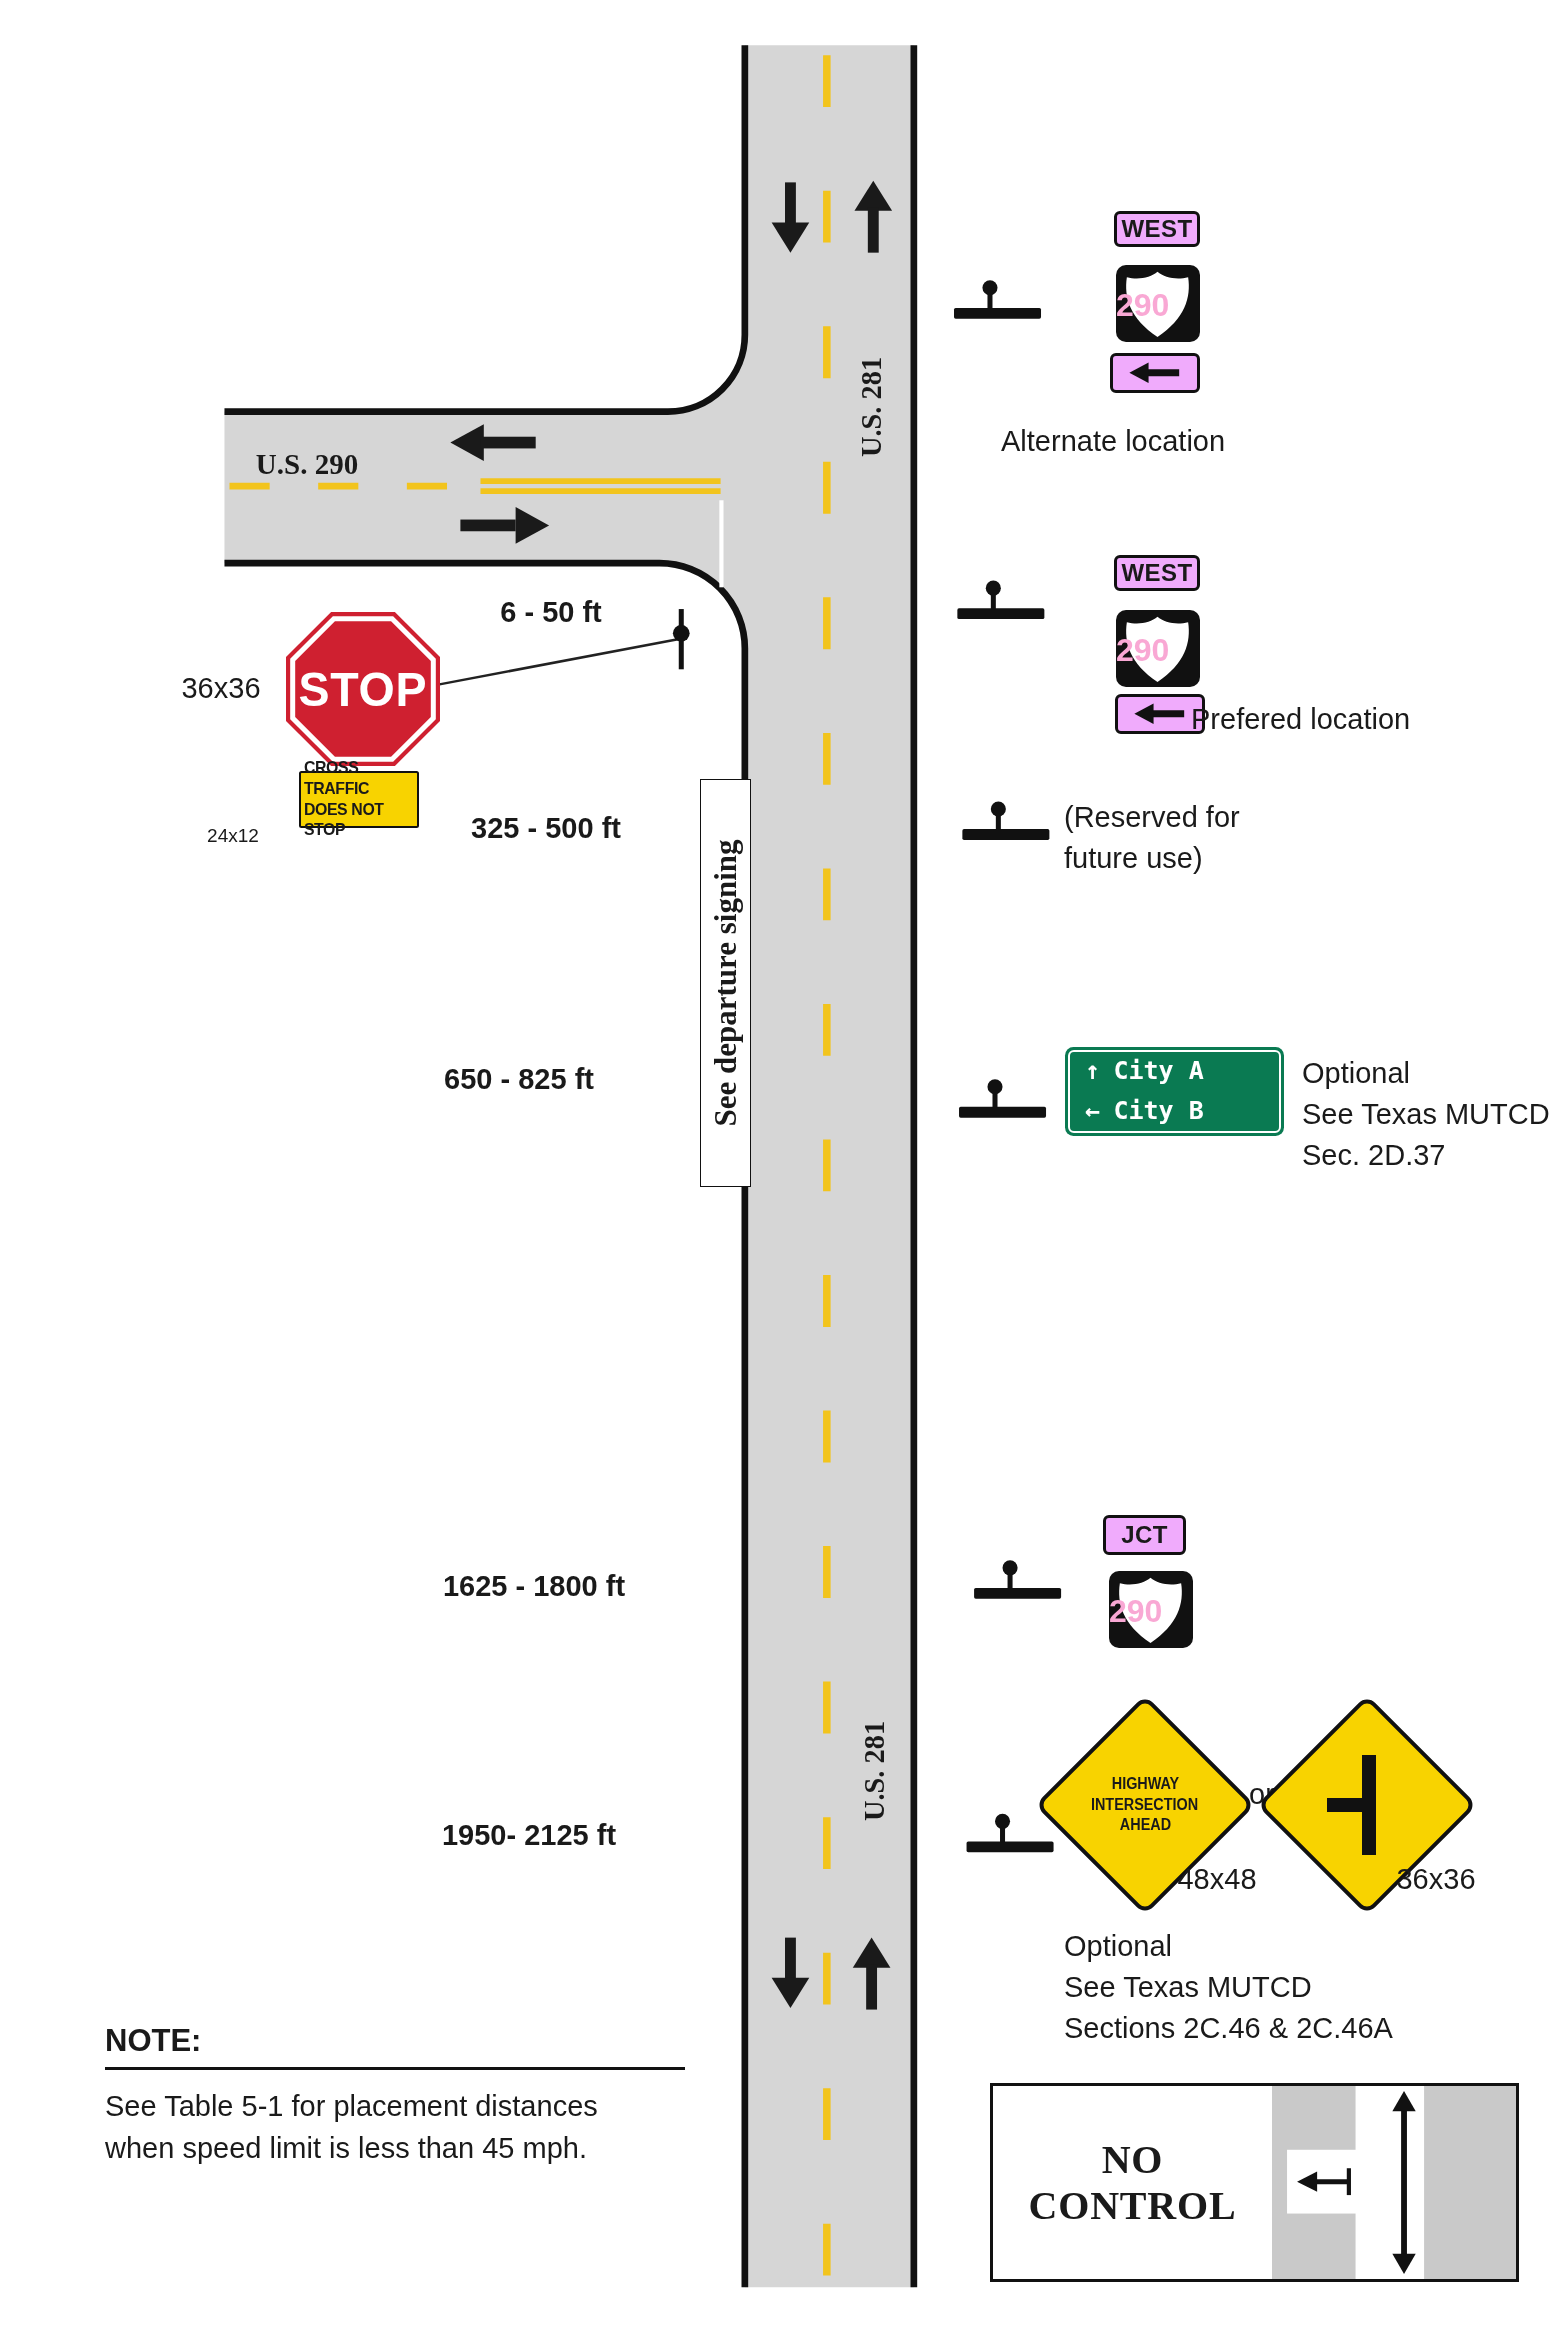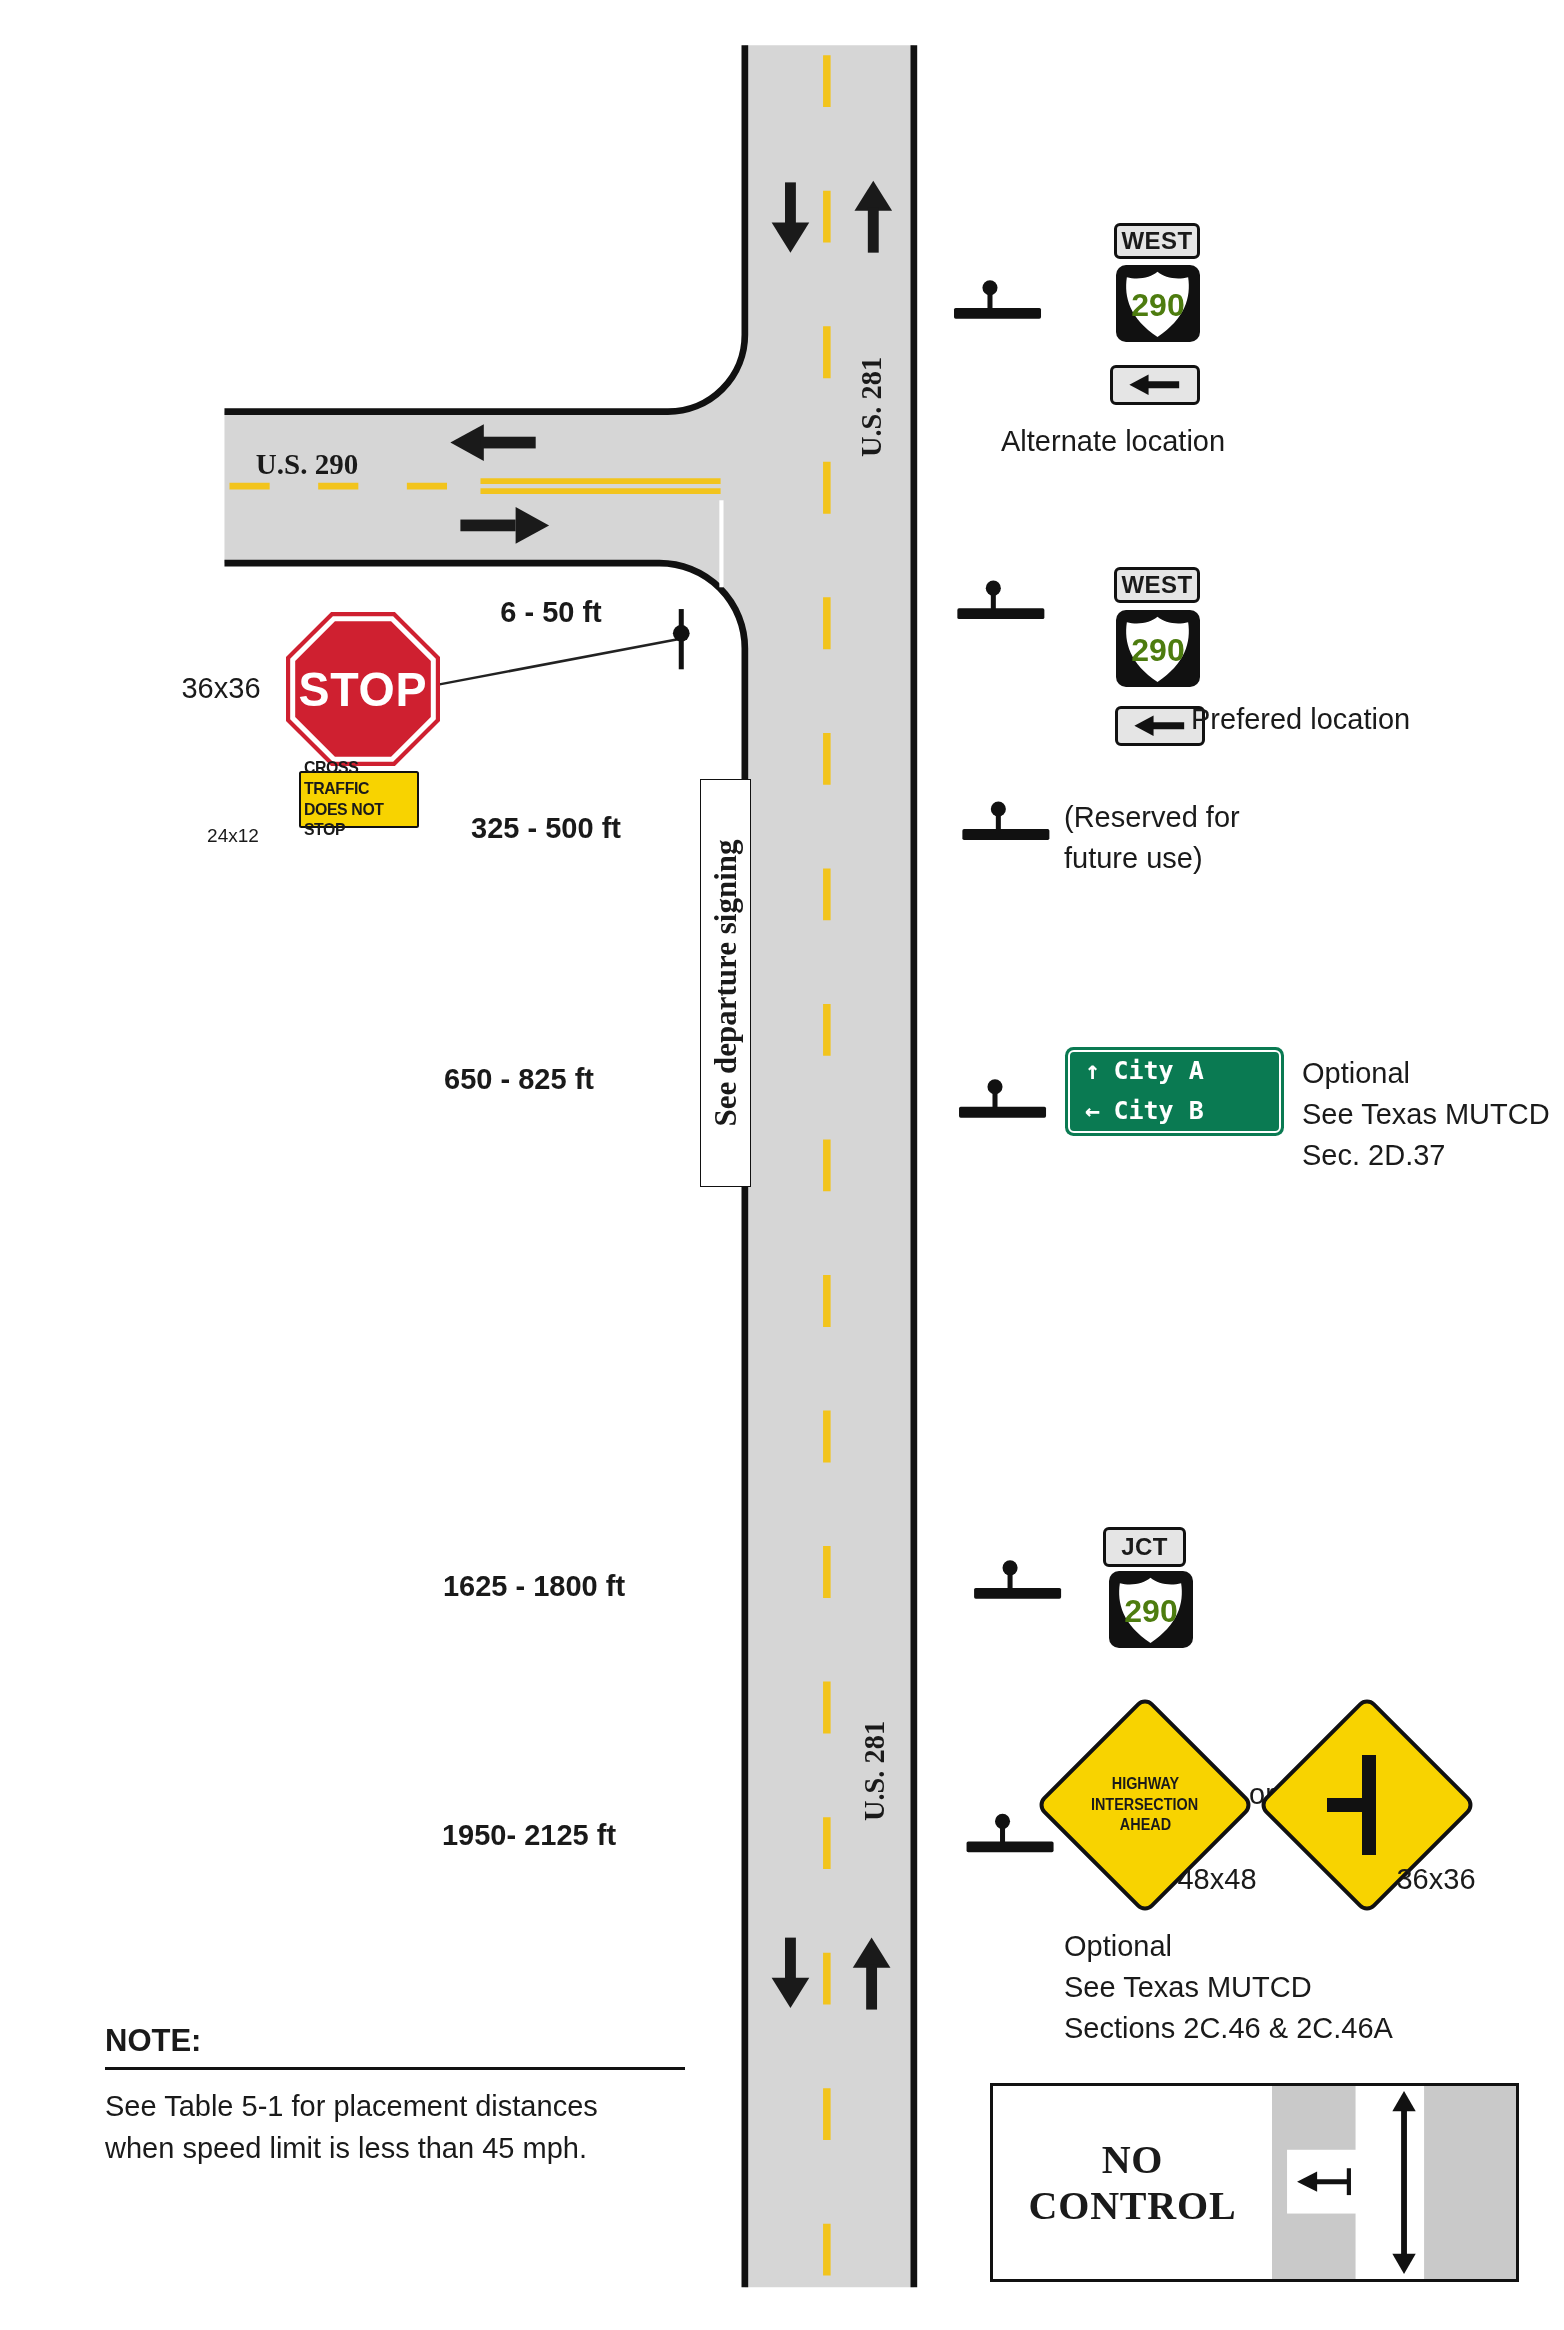--- a/index.html
+++ b/index.html
@@ -26,26 +26,26 @@
                 border:2.5px solid #111;border-radius:2.5px;display:flex;flex-direction:column;
                 align-items:center;justify-content:center;box-sizing:border-box;}
   #cross-plaque span{font-weight:bold;font-size:16.7px;line-height:1.25;letter-spacing:-0.4px;transform:scaleX(0.95);}
 
   
   #departure-box{position:absolute;left:700px;top:779px;width:51px;height:408px;background:#fff;border:1.7px solid #111;box-sizing:border-box;}
   #departure-box span{position:absolute;left:50%;top:50%;transform:translate(-50%,-50%) rotate(-90deg);
                       white-space:nowrap;font-family:"Liberation Serif",serif;font-weight:bold;font-size:31px;}
 
   
-  .wplaque{position:absolute;background:#e5e5e5;border:3.3px solid #111;border-radius:5.9px;display:flex;
-           align-items:center;justify-content:center;box-sizing:border-box;margin-top:12px;}
+  .wplaque{position:absolute;background:#f0abfc;border:3.3px solid #111;border-radius:5.9px;display:flex;
+           align-items:center;justify-content:center;box-sizing:border-box;}
   .wplaque.txt{font-weight:bold;font-size:24px;letter-spacing:0.4px;}
   .shield{position:absolute;width:84px;height:77px;background:#111;border-radius:10px;}
   .shield svg{position:absolute;left:3.3px;top:2.5px;}
-  .shield .num{position:absolute;left:0;width:100%;top:22px;text-align:center;font-weight:bold;font-size:32px;color:#4d7c0f;}
+  .shield .num{position:absolute;left:0;width:100%;top:22px;text-align:left;font-weight:bold;font-size:32px;color:#f9a8d4;}
   .arrowp svg{width:76%;height:auto;display:block;}
 
   
   #guide-sign{position:absolute;left:1065px;top:1047px;width:219px;height:89px;background:#0a7a52;border-radius:8.4px;
               box-sizing:border-box;padding:10px 0 10px 20px;display:flex;flex-direction:column;justify-content:space-between;}
   #guide-sign::after{content:"";position:absolute;inset:3.3px;border:2.5px solid #fff;border-radius:5.9px;pointer-events:none;}
   .guide-row{display:flex;gap:13.4px;color:#fff;font-family:"DejaVu Sans Mono",monospace;font-weight:bold;font-size:25px;line-height:1.15;}
 
   
   .diamond{position:absolute;width:156px;height:156px;background:#f8d300;border:4.2px solid #111;border-radius:11.7px;

